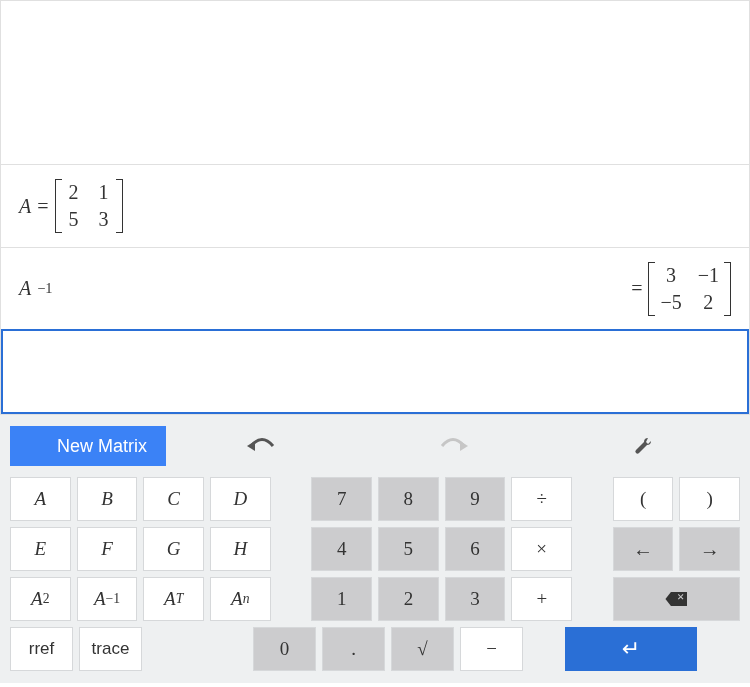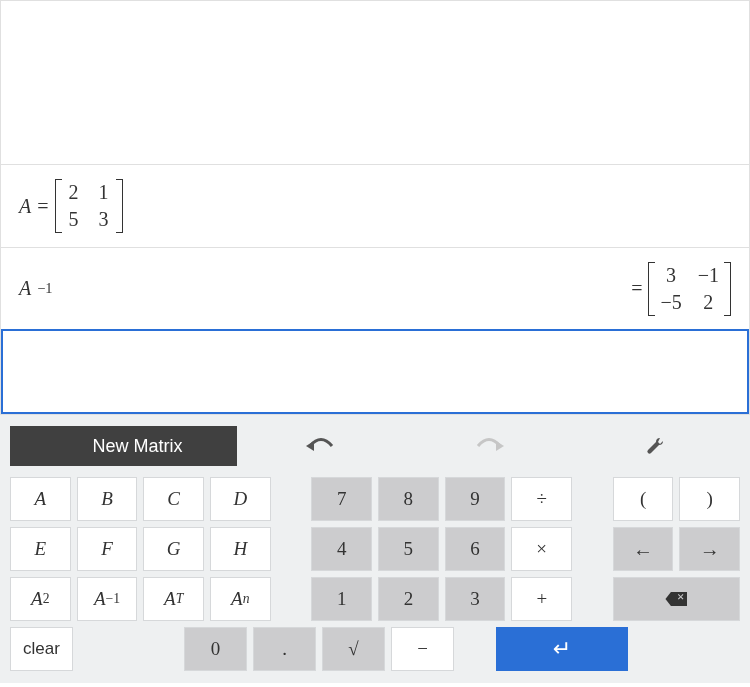--- a/index.html
+++ b/index.html
@@ -61,25 +61,25 @@
     flex-direction: column;
     gap: 6px;
   }
   .toolbar {
     display: flex;
     align-items: center;
     height: 50px;
     gap: 0;
   }
   .btn-new-matrix {
-    background: #404040;
+    background: #3b82f6;
     color: #fff;
     border: none;
     font-size: 18px;
-    width: 227px;
+    width: 156px;
     height: 40px;
     cursor: pointer;
     padding-left: 28px;
   }
   .tool-icon {
     flex: 1;
     display: flex;
     align-items: center;
     justify-content: center;
     height: 40px;
@@ -252,21 +252,22 @@
       <div class="key dark" style="width:63px">2</div>
       <div class="key dark" style="width:63px">3</div>
       <div class="key" style="width:63px">+</div>
       <div class="spacer-lg"></div>
       <div class="key dark" style="width:132px">
           <span class="backspace-icon"></span>
         </div>
     </div>
 
     <div class="key-row">
-      <div class="key sans" style="width:63px">clear</div>
+      <div class="key sans" style="width:63px">rref</div>
+      <div class="key sans" style="width:63px">trace</div>
       <div style="width:63px"></div>
       <div class="spacer"></div>
       <div class="key dark" style="width:63px">0</div>
       <div class="key dark" style="width:63px">.</div>
       <div class="key dark" style="width:63px">√</div>
       <div class="key" style="width:63px">−</div>
       <div class="spacer-lg"></div>
       <div class="key enter arrow" style="width:132px">↵</div>
     </div>
 

